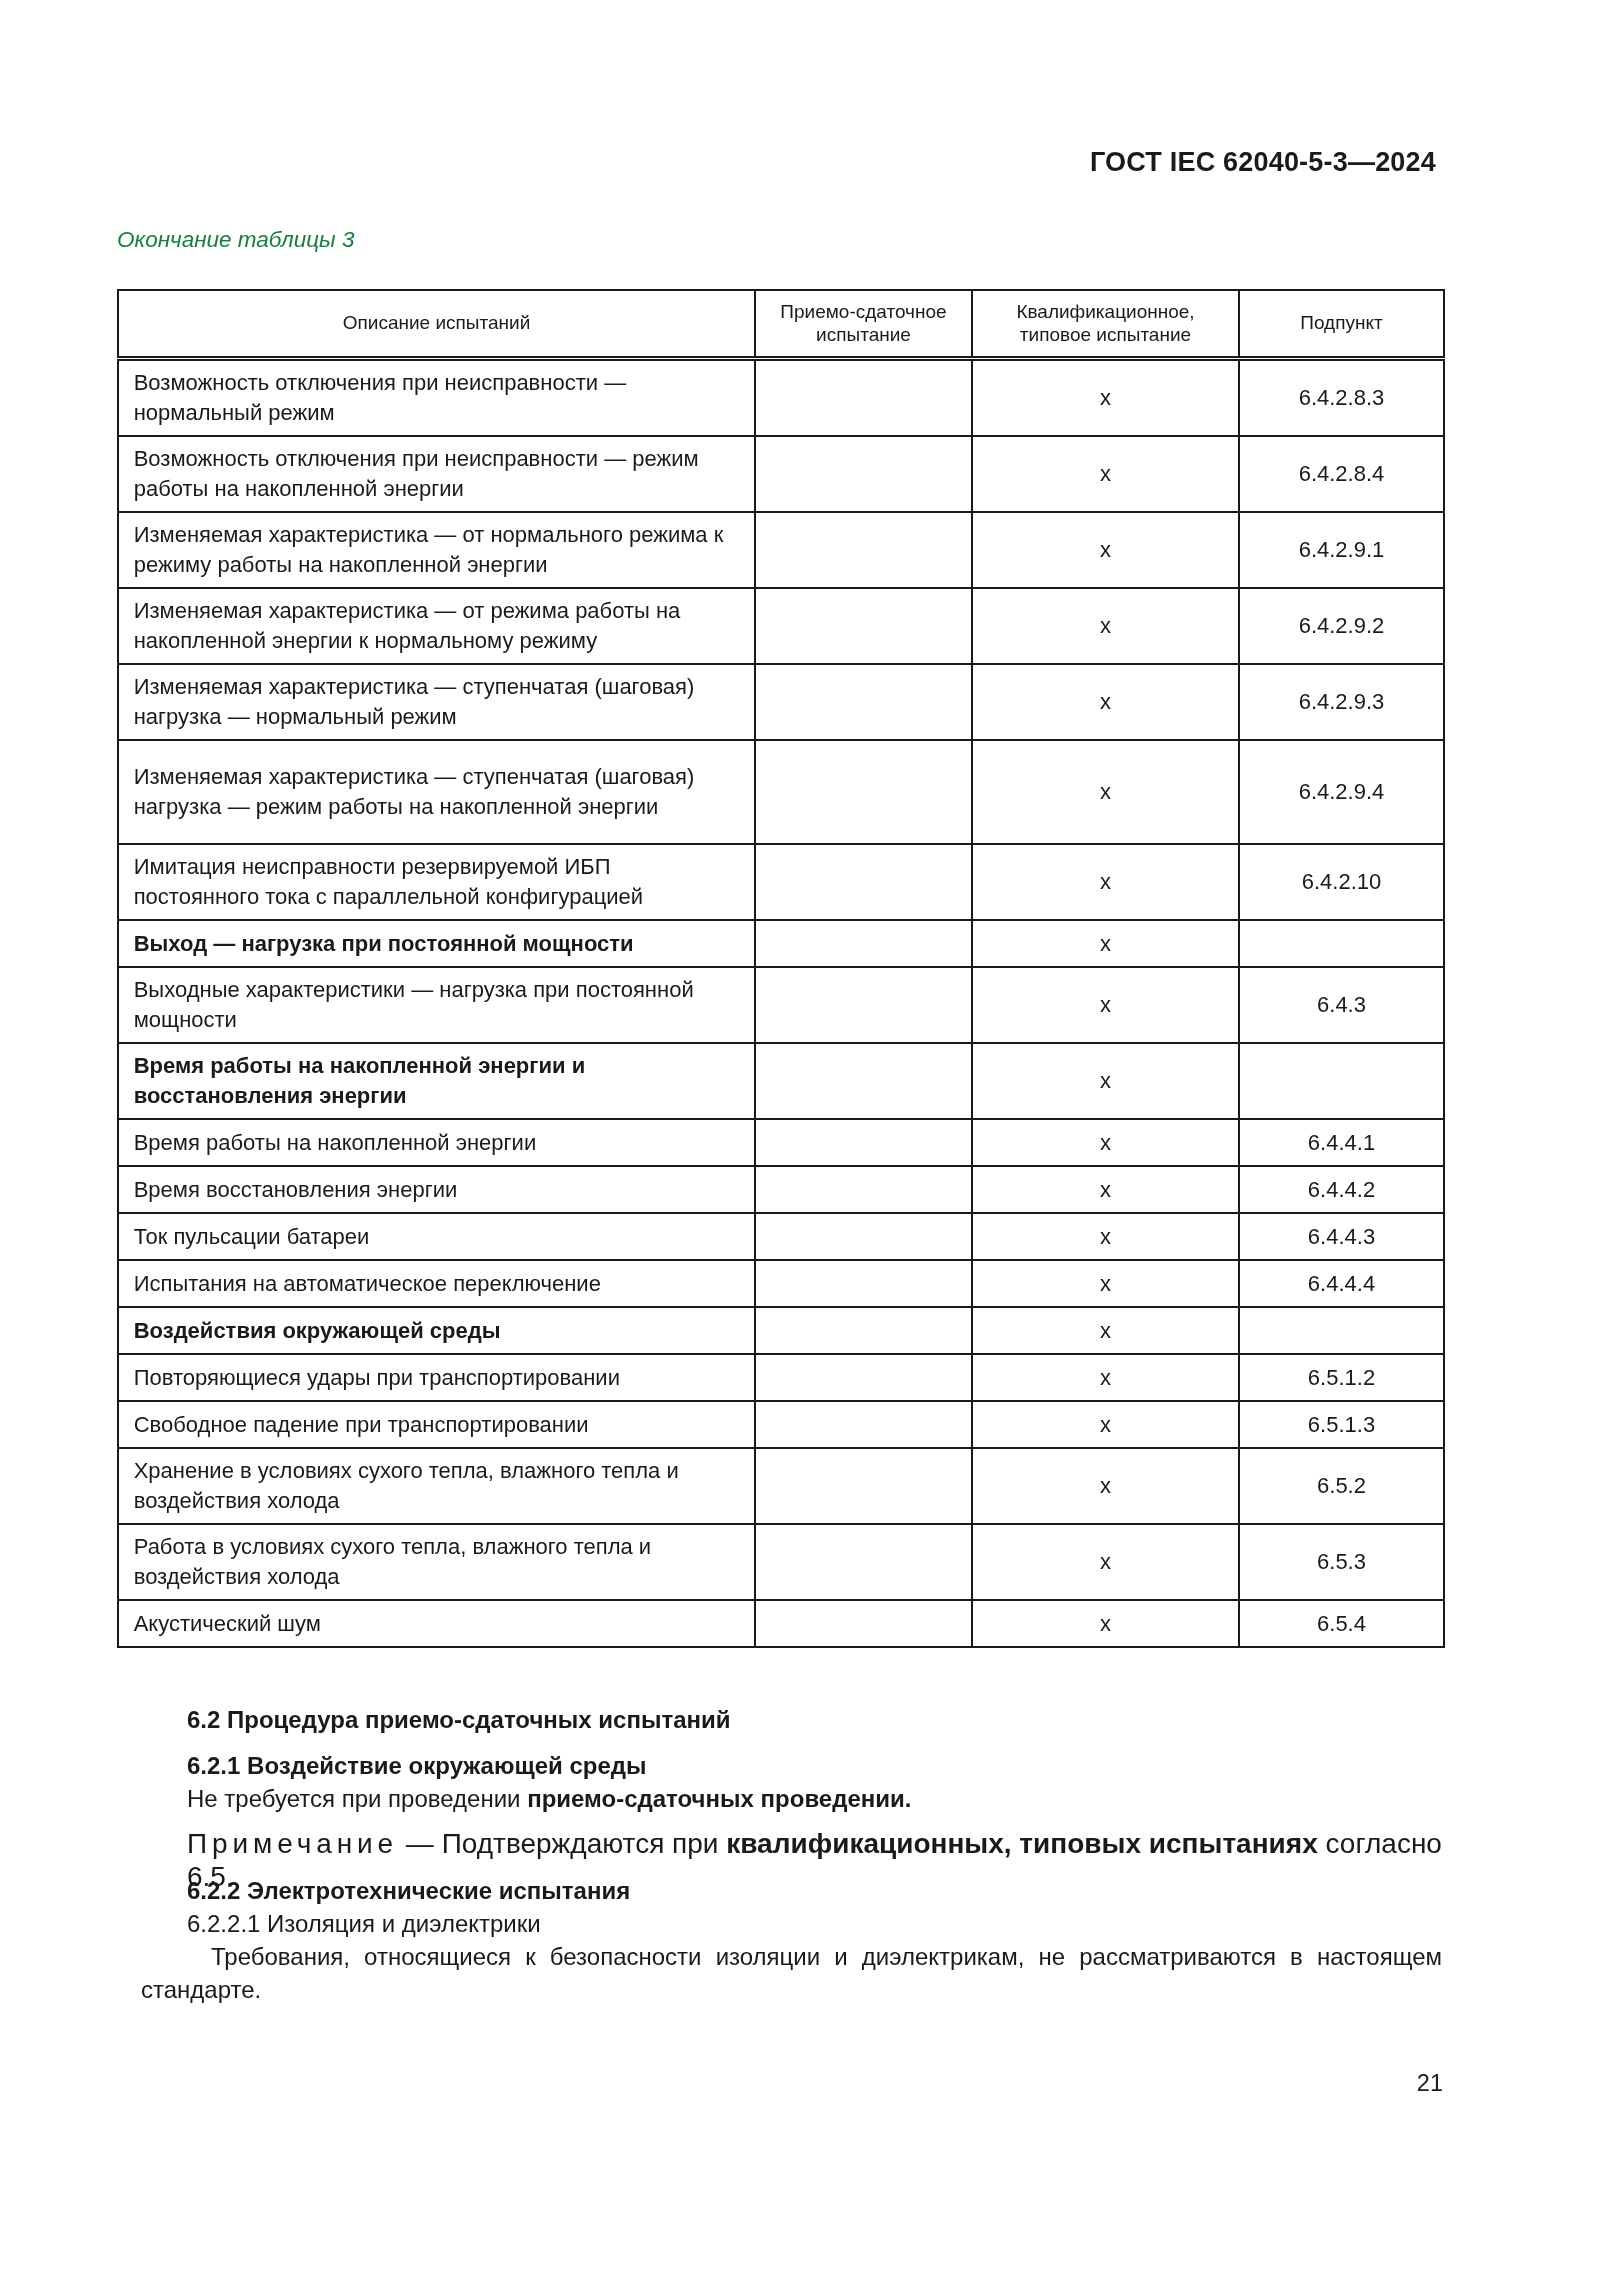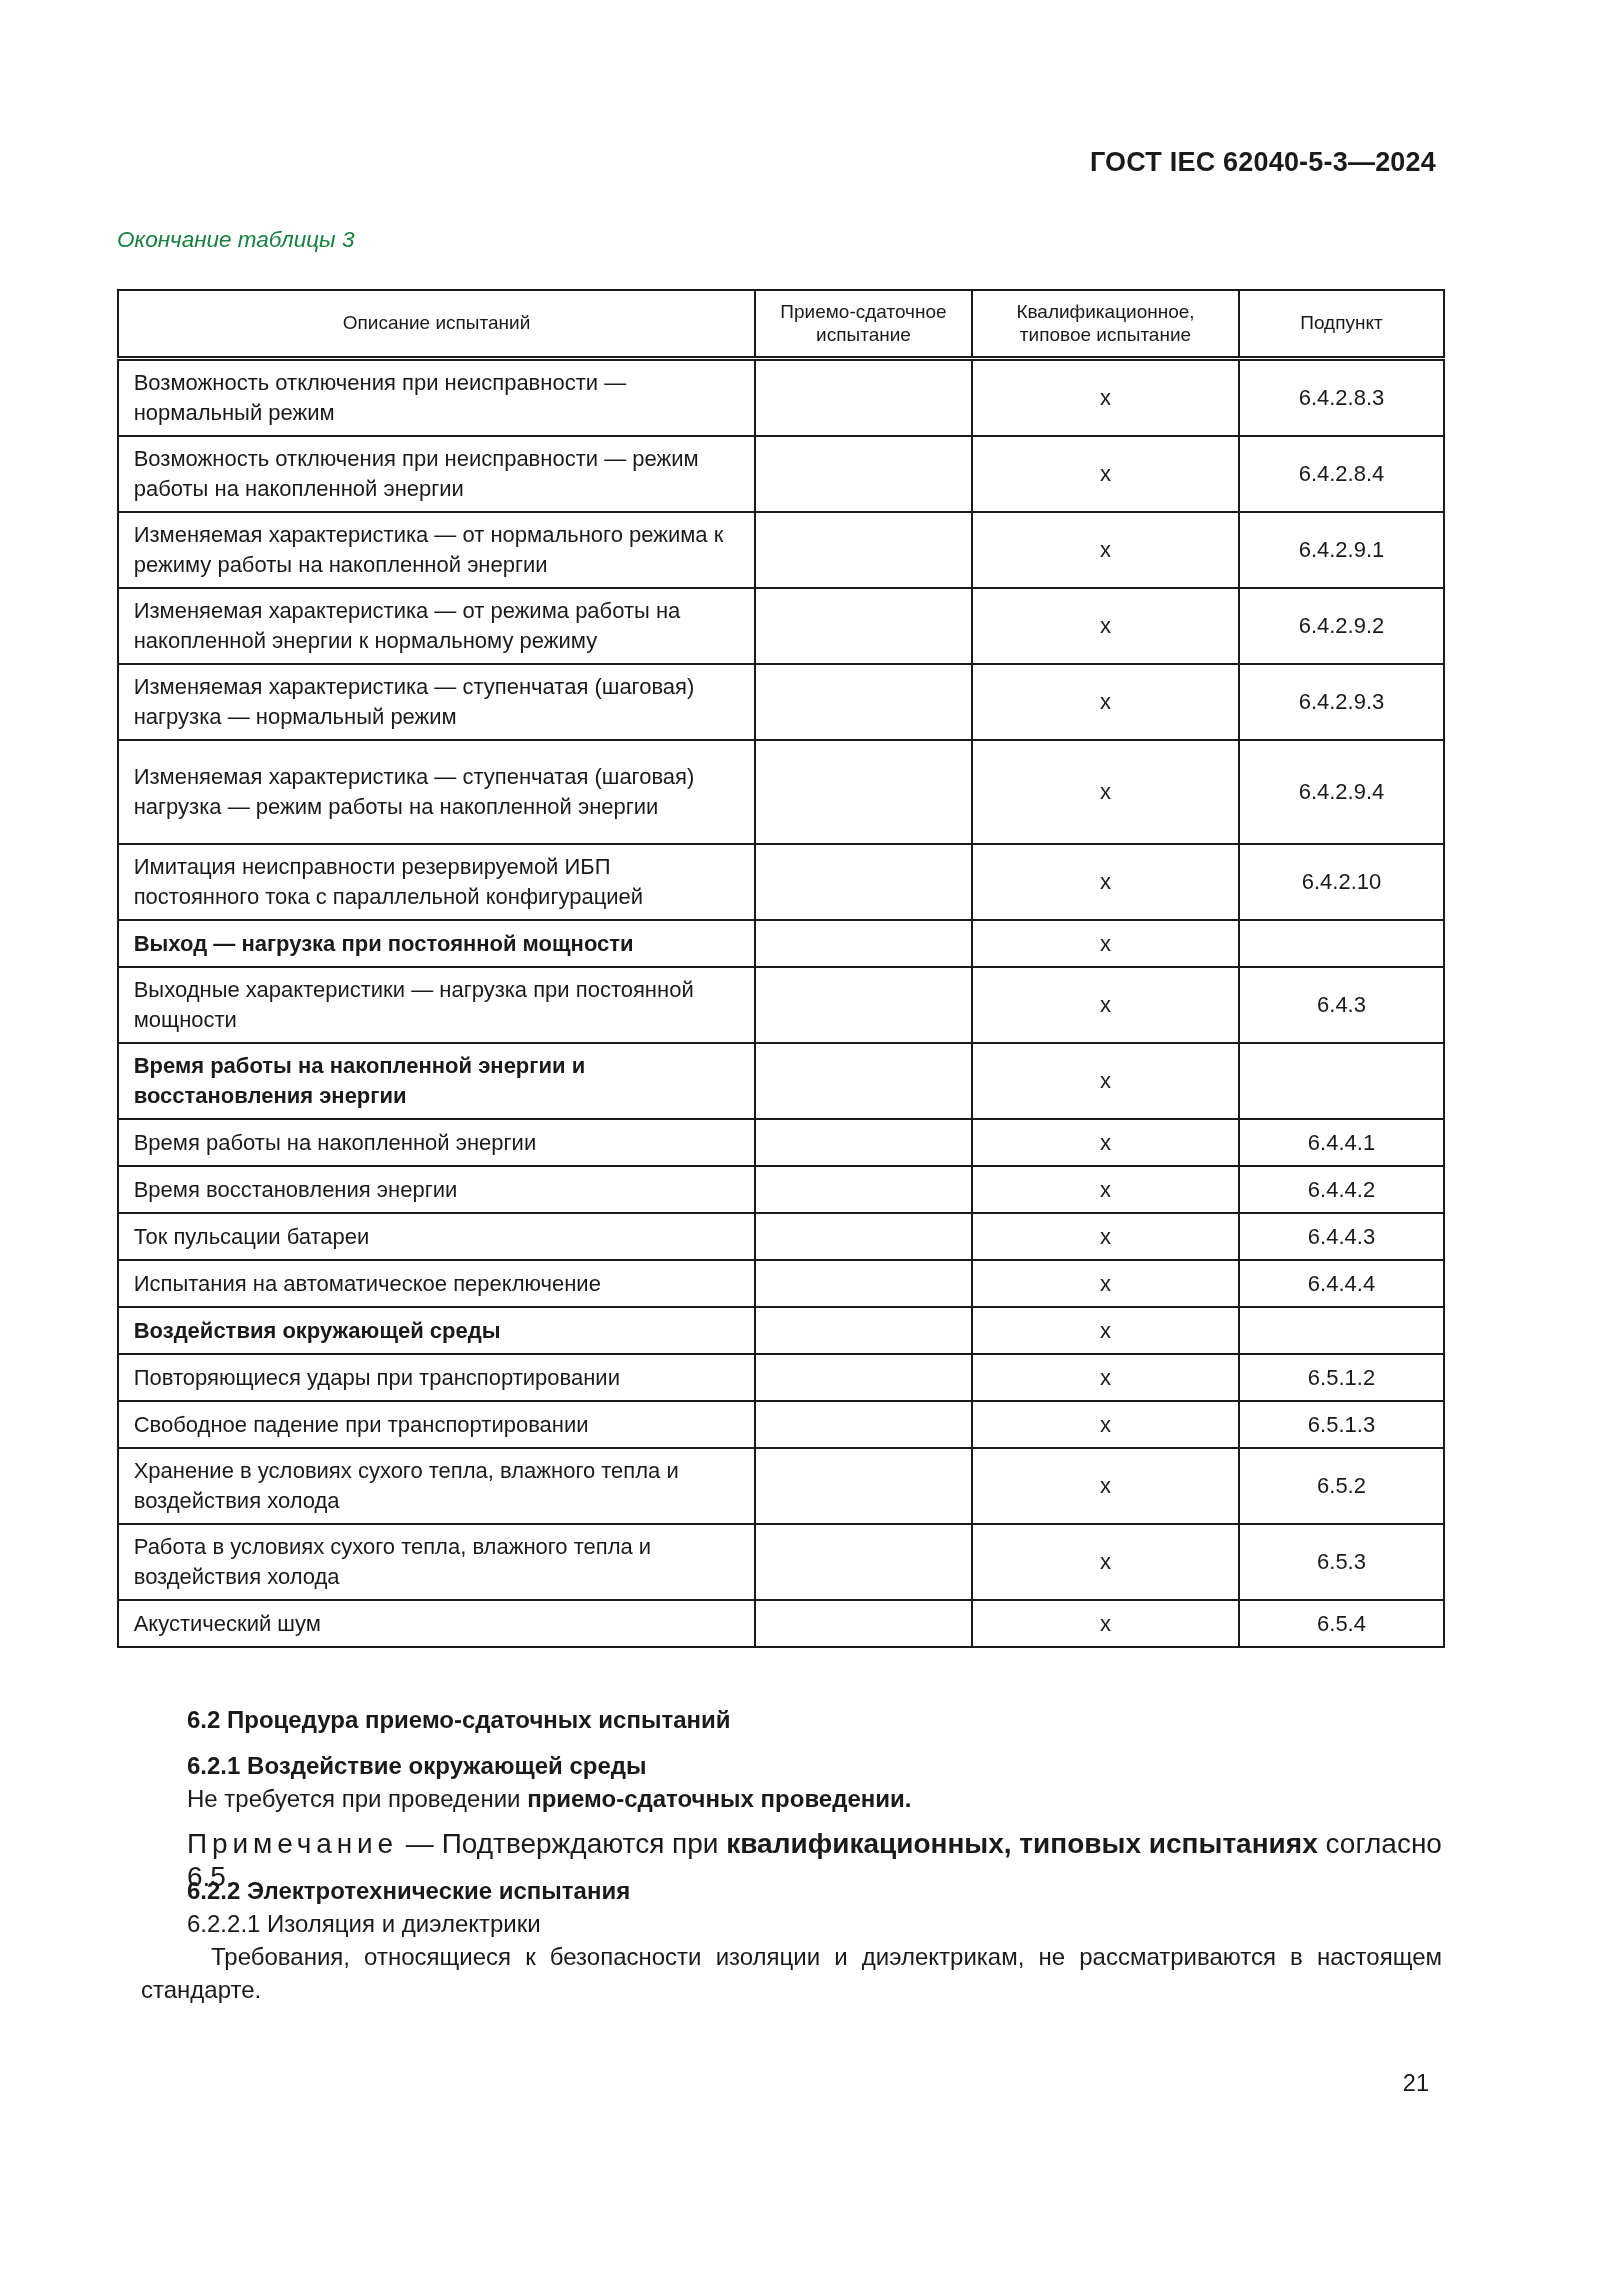--- a/index.html
+++ b/index.html
@@ -42,21 +42,21 @@
   .body-text {
     position: absolute; left: 117px; width: 1325px; font-size: 24px; line-height: 33px;
   }
   .h-sec { font-weight: bold; padding-left: 70px; }
   .para { padding-left: 70px; }
   .note { padding-left: 70px; font-size: 28px; }
   .note .spaced { letter-spacing: 4.9px; }
   .justify { text-align: justify; text-align-last: left; text-indent: 70px; margin-left: 24px; }
   b { font-weight: bold; }
   .page-num {
-    position: absolute; top: 2070px; right: 192px; font-size: 23.5px;
+    position: absolute; top: 2070px; right: 178px; font-size: 23.5px;
   }
 </style>
 </head>
 <body>
 
 <div class="doc-code">ГОСТ IEC 62040-5-3—2024</div>
 
 <div class="table-caption">Окончание таблицы 3</div>
 
 <table class="tbl">

